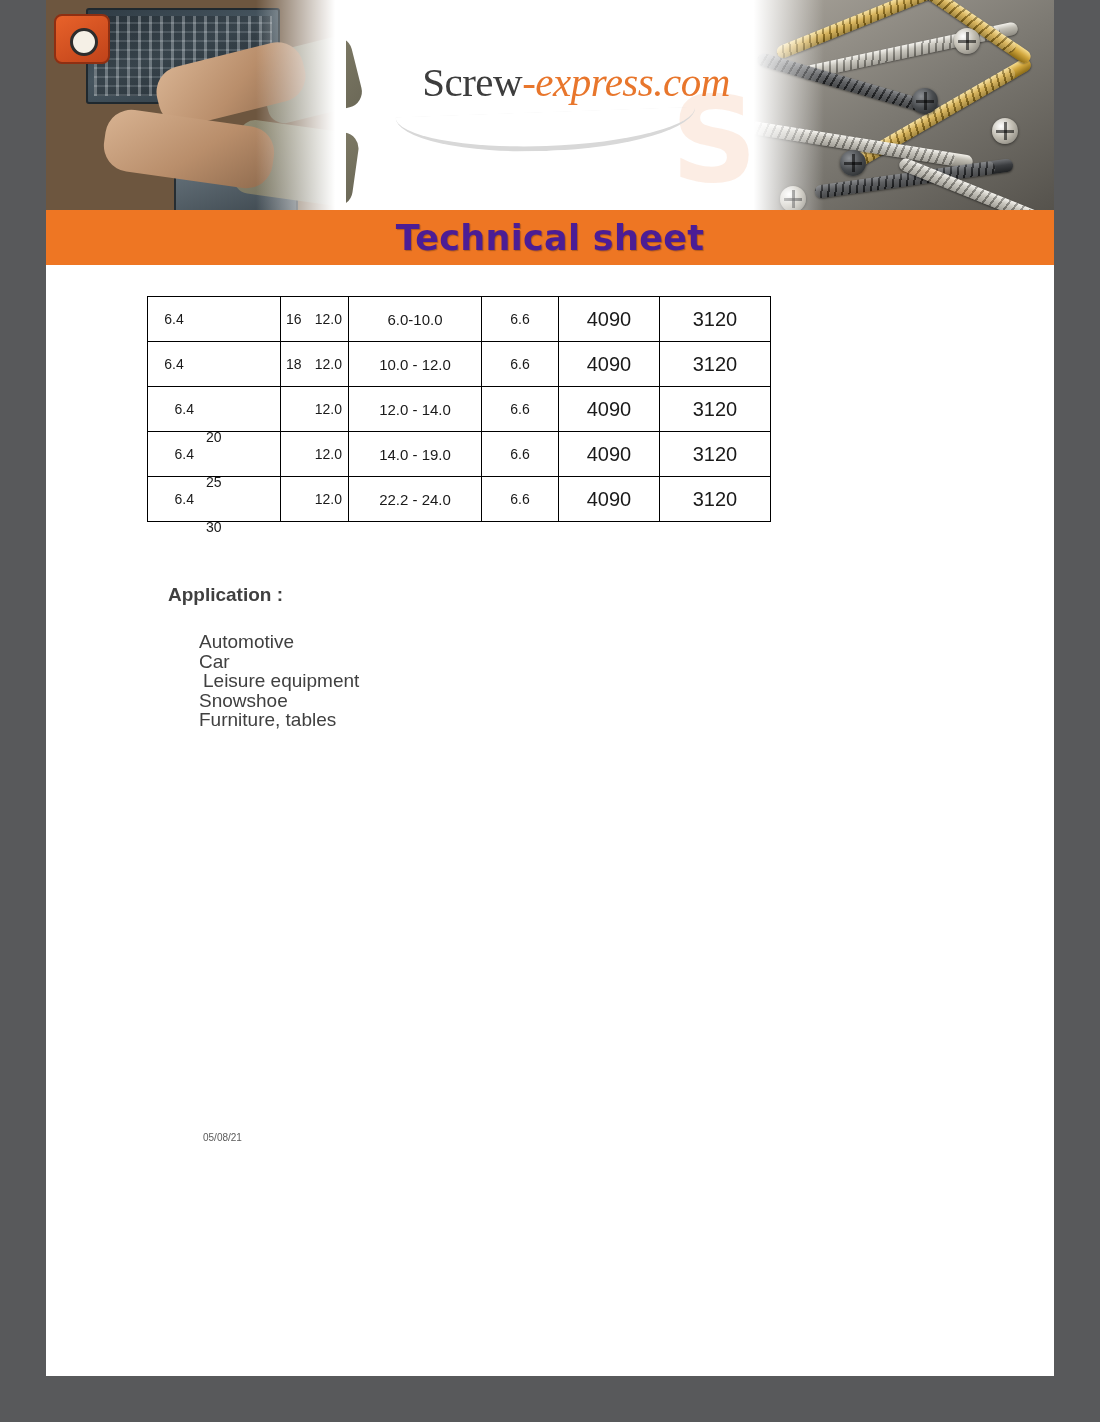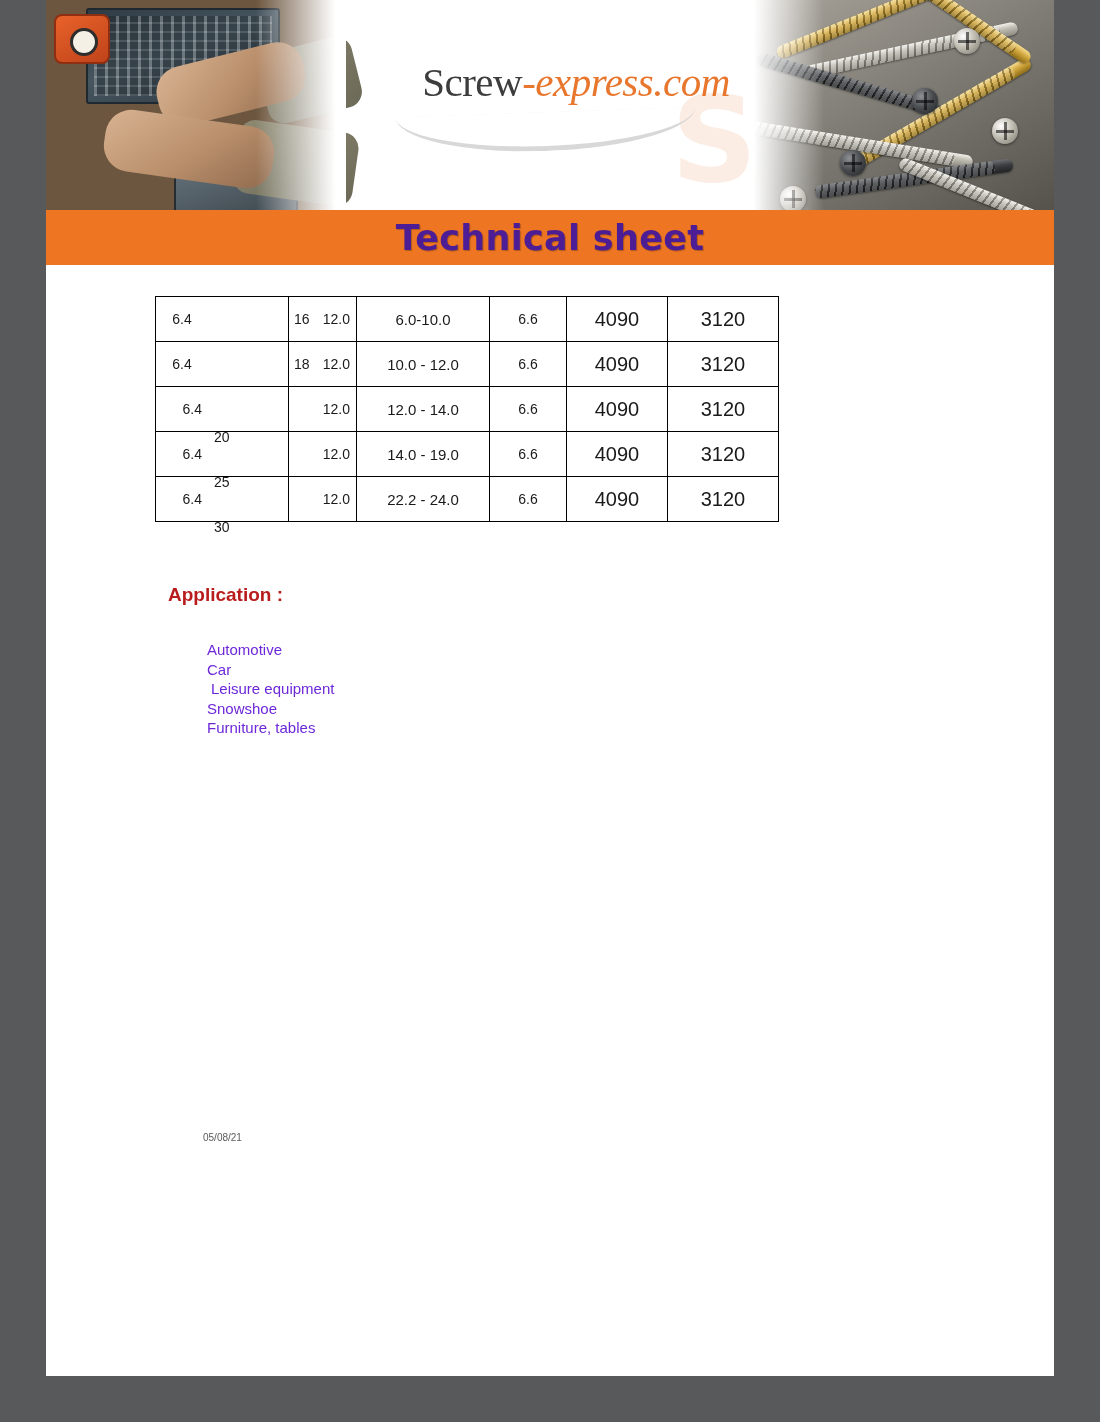--- a/index.html
+++ b/index.html
@@ -232,21 +232,21 @@
     font-weight: bold;
     font-size: 35px;
     color: #4c1d95;
     letter-spacing: 0.3px;
     text-shadow: 1px 1px 1px rgba(0,0,0,0.25);
   }
 
   
   .spec-table {
     position: absolute;
-    left: 155px; top: 296px;
+    left: 147px; top: 296px;
     border-collapse: collapse;
     table-layout: fixed;
     border-radius: 6px;
   }
   .spec-table td {
     border: 1px solid #000000;
     text-align: center;
     vertical-align: middle;
     height: 42px;
     font-family: "Liberation Sans", sans-serif;
@@ -294,31 +294,31 @@
     transform: translateY(-50%);
   }
 
   
   .application-heading {
     position: absolute;
     left: 168px; top: 584px;
     font-family: "Liberation Sans", sans-serif;
     font-weight: bold;
     font-size: 19px;
-    color: #b91c1c;
+    color: #404040;
   }
   .application-list {
     position: absolute;
     left: 199px; top: 632px;
     font-family: "Liberation Sans", sans-serif;
-    font-size: 15px;
-    color: #6d28d9;
+    font-size: 19px;
+    color: #404040;
     line-height: 19.5px;
     list-style: none;
-    margin: 8px;
+    margin: 0;
     padding: 0;
   }
   .application-list li { white-space: nowrap; }
   .application-list li.indent { padding-left: 4px; }
 
   
   .date-stamp {
     position: absolute;
     left: 203px; top: 1132px;
     font-family: "Liberation Sans", sans-serif;

